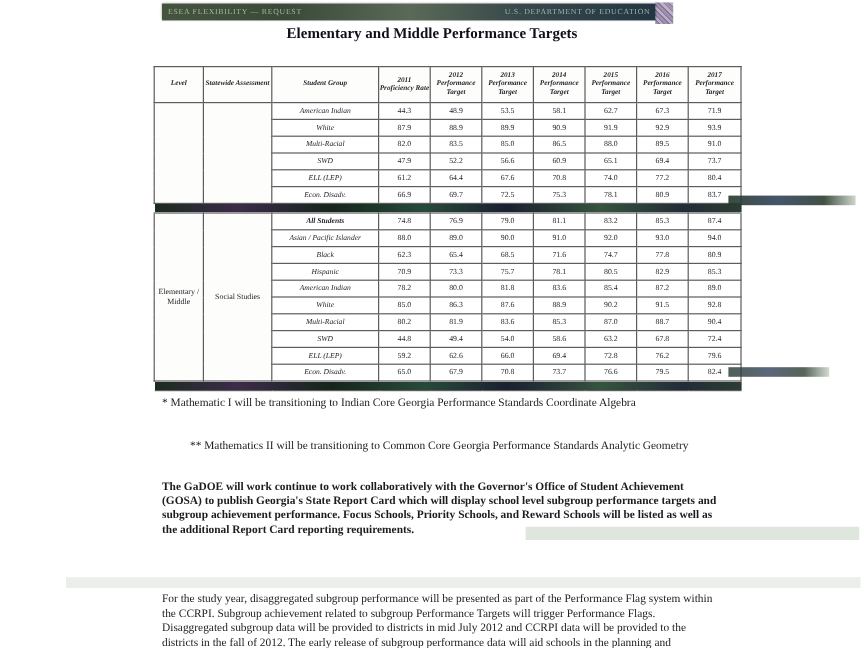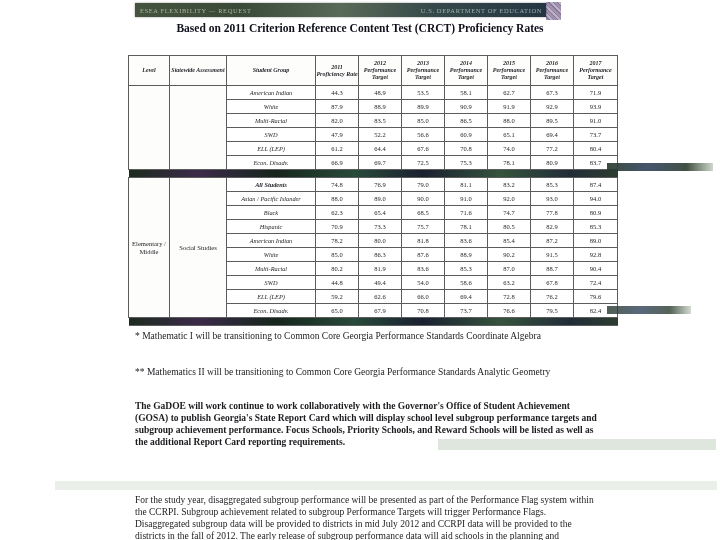--- a/index.html
+++ b/index.html
@@ -53,35 +53,35 @@
   .band-ext.e2 { left:607px; top:306px; width:84px; opacity:.8; }
 
   
   .artifact { position:absolute; pointer-events:none; }
   .a1 { left:438px; top:439px; width:278px; height:11px; background:rgba(140,165,135,.28); }
   .a2 { left:55px; top:481px; width:662px; height:9px; background:rgba(140,165,135,.18); }
 
   
   .textblock { position:absolute; left:135px; width:462px; font-size:9.5px; line-height:12px; color:#1c1c20; text-align:left; }
   .fn1 { top:330px; }
-  .fn2 { top:366px; }
+  .fn2 { top:366px;text-align:center; }
   .p1  { top:400px;font-weight:bold; }
   .p2  { top:494px; }
 </style>
 </head>
 <body>
 
 <div class="header-bar">
   <span class="hl">ESEA FLEXIBILITY — REQUEST</span>
   <span class="hr">U.S. DEPARTMENT OF EDUCATION</span>
 </div>
 <div class="noise-square"></div>
 
 <div class="title">
-  <div class="t2">Based on 2011 Criterion Reference Content Test (CRCT) Proficiency Rates</div>
+  <div class="t1">Elementary and Middle Performance Targets</div>
 </div>
 
 <table class="perf">
   <thead>
       <tr>
         <th style="width: 40px;">Level</th>
         <th style="width: 56px;">Statewide Assessment</th>
         <th style="width: 88px;">Student Group</th>
         <th style="width: 42px;"><span class="yr">2011</span>Proficiency Rate</th>
         <th style="width: 42px;"><span class="yr">2012</span>Performance Target</th>
@@ -264,16 +264,16 @@
         <td colspan="10"></td>
       </tr>
     </tbody>
 </table>
 
 <div class="band-ext e1"></div>
 <div class="band-ext e2"></div>
 <div class="artifact a1"></div>
 <div class="artifact a2"></div>
 
-<div class="textblock fn1">* Mathematic I will be transitioning to Common Core Georgia Performance Standards Coordinate Algebra</div>
+<div class="textblock fn1">* Mathematic I will be transitioning to Indian Core Georgia Performance Standards Coordinate Algebra</div>
 <div class="textblock fn2">** Mathematics II will be transitioning to Common Core Georgia Performance Standards Analytic Geometry</div>
 <div class="textblock p1">The GaDOE will work continue to work collaboratively with the Governor's Office of Student Achievement (GOSA) to publish Georgia's State Report Card which will display school level subgroup performance targets and subgroup achievement performance.  Focus Schools, Priority Schools, and Reward Schools will be listed as well as the additional Report Card reporting requirements.</div>
 <div class="textblock p2">For the study year, disaggregated subgroup performance will be presented as part of the Performance Flag system within the CCRPI.  Subgroup achievement related to subgroup Performance Targets will trigger Performance Flags.  Disaggregated subgroup data will be provided to districts in mid July 2012 and CCRPI data will be provided to the districts in the fall of 2012. The early release of subgroup performance data will aid schools in the planning and development of school based action plans.</div>
 
 </body></html>

